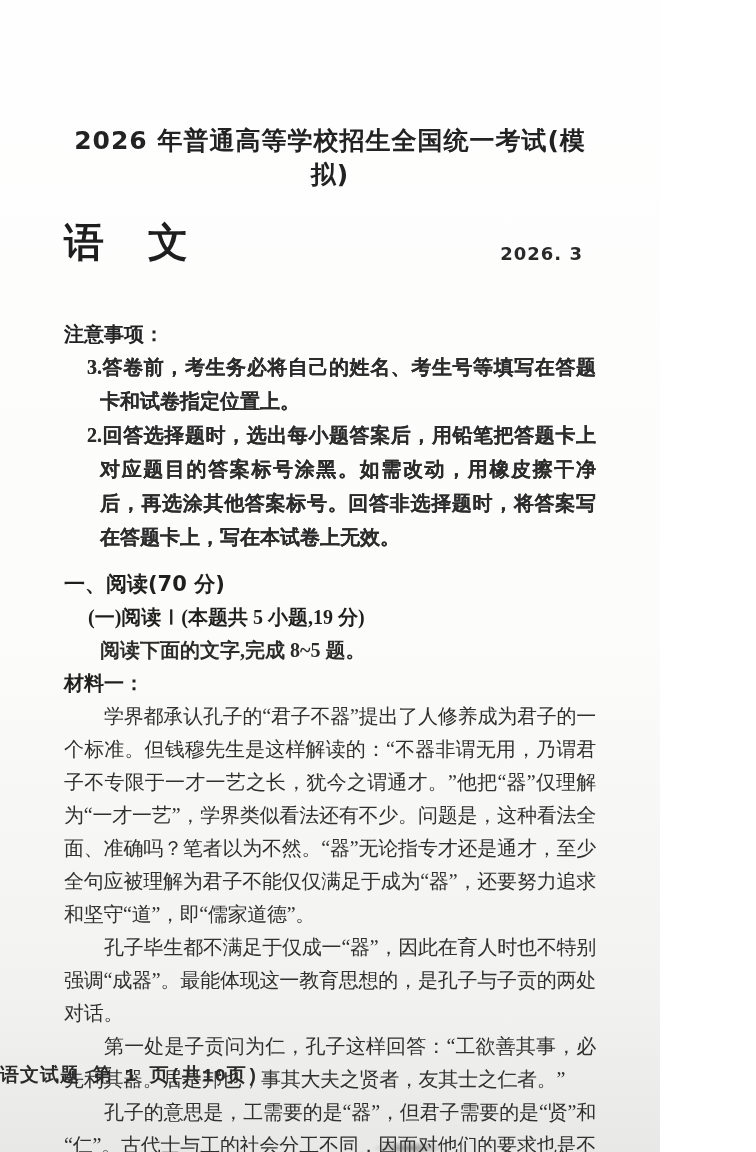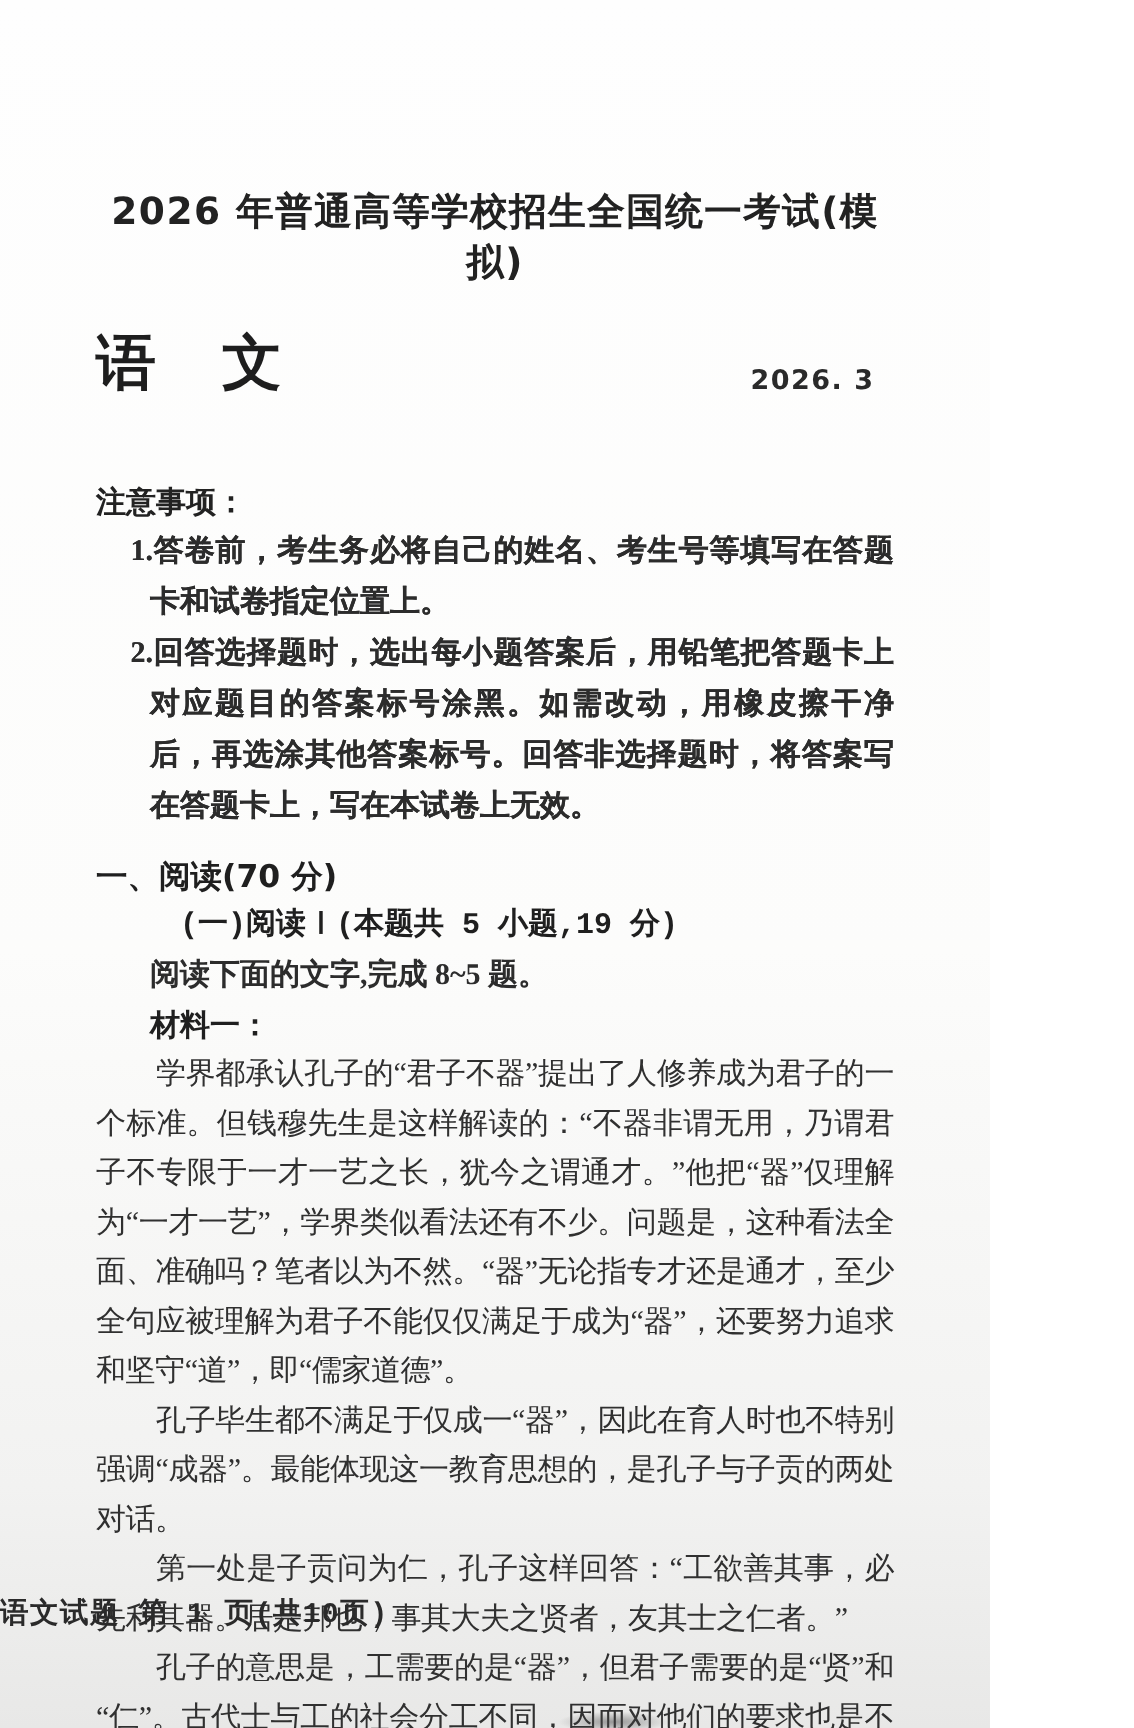--- a/index.html
+++ b/index.html
@@ -70,35 +70,34 @@
   }
   .section-heading {
     margin-top: 14px;
     font-family: "DejaVu Sans", "Liberation Sans", sans-serif;
     font-weight: 700;
     font-size: 21px;
     line-height: 33px;
     color: #1f1f1f;
   }
   .subsection-heading {
-    margin-left: 56px;
-    font-family: Liberation Mono, monospace;
+    margin-left: 24px;
+    font-family: Liberation Serif, serif;
     font-weight: 700;
     font-size: 20px;
     line-height: 33px;
     color: #1f1f1f;
   }
   .instruction {
     margin-left: 36px;
     font-weight: 600;
     font-size: 20px;
     line-height: 33px;
   }
   .material-label {
-    margin-left: 36px;
     font-family: "DejaVu Sans", "Liberation Sans", sans-serif;
     font-weight: 700;
     font-size: 20px;
     line-height: 33px;
     color: #1f1f1f;
   }
   .body-text p {
     margin: 0;
     text-indent: 2em;
     text-align: justify;
@@ -132,21 +131,21 @@
     <div class="exam-title">2026 年普通高等学校招生全国统一考试(模拟)</div>
 
     <div class="subject-row">
       <span class="subject">语　文</span>
       <span class="exam-date">2026. 3</span>
     </div>
 
     <div class="notice">
       <div class="notice-heading">注意事项：</div>
       <ul class="notice-items">
-        <li>1.答卷前，考生务必将自己的姓名、考生号等填写在答题卡和试卷指定位置上。</li>
+        <li>3.答卷前，考生务必将自己的姓名、考生号等填写在答题卡和试卷指定位置上。</li>
         <li>2.回答选择题时，选出每小题答案后，用铅笔把答题卡上对应题目的答案标号涂黑。如需改动，用橡皮擦干净后，再选涂其他答案标号。回答非选择题时，将答案写在答题卡上，写在本试卷上无效。</li>
       </ul>
     </div>
 
     <div class="section-heading">一、阅读(70 分)</div>
 
     <div class="subsection-heading">(一)阅读Ⅰ(本题共 5 小题,19 分)</div>
 
     <div class="instruction">阅读下面的文字,完成 8~5 题。</div>
 

